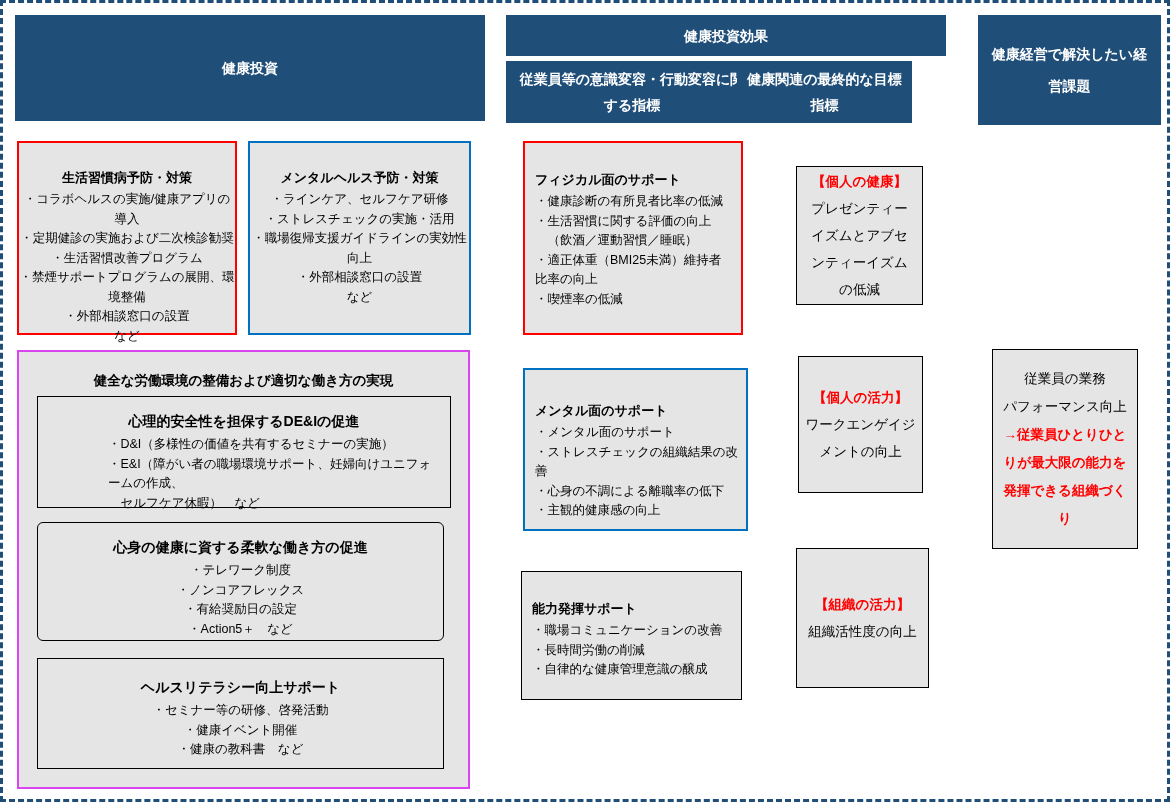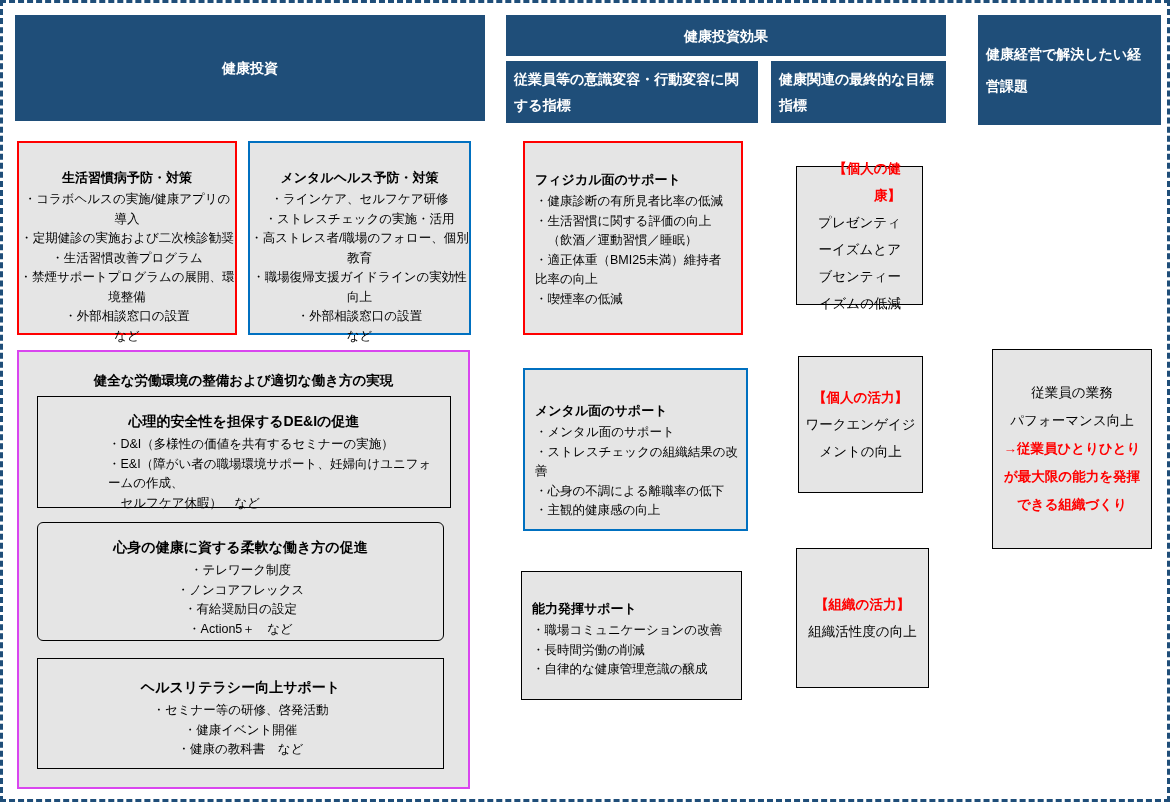--- a/index.html
+++ b/index.html
@@ -6,21 +6,21 @@
   html,body { background:#ffffff; }
   body { font-family:"Liberation Sans", sans-serif; }
   .page {
     position:relative; width:1170px; height:802px; background:#fff;
     border:3px dashed #1F4E79; overflow:hidden;
   }
   .abs { position:absolute; }
   .hdr {
     background:#1F4E79; color:#ffffff; font-weight:bold; font-size:14px;
     display:flex; align-items:center; justify-content:center;
-    line-height:26px; padding:0 8px;
+    text-align:center; line-height:26px; padding:0 8px;
   }
   .box { background:#e5e5e5; }
   .b-red   { border:2px solid #FF0000; }
   .b-blue  { border:2px solid #0070C0; }
   .b-blk2  { border:2px solid #d946ef; }
   .b-blk1  { border:1px solid #000000; }
   .title-c { font-weight:bold; font-size:13px; text-align:center; }
   .title-l { font-weight:bold; font-size:13px; text-align:left; }
   .bullets { font-size:12.5px; line-height:19.5px; color:#000; }
   .bullets.c { text-align:center; }
@@ -42,42 +42,41 @@
 <body>
 
 <div class="page">
 
   <div class="abs hdr" style="left:12px; top:12px; width:470px; height:106px;">健康投資</div>
 
   <div class="abs hdr" style="left:503px; top:12px; width:440px; height:41px;">健康投資効果</div>
 
   <div class="abs hdr" style="left:503px; top:58px; width:252px; height:62px;">従業員等の意識変容・行動変容に関する指標</div>
 
-  <div class="abs hdr" style="left:768px; top:58px; width:175px; height:62px;">健康関連の最終的な目標指標</div>
+  <div class="abs hdr" style="left:734px; top:58px; width:175px; height:62px;">健康関連の最終的な目標指標</div>
 
   <div class="abs hdr" style="left:975px; top:12px; width:183px; height:110px; line-height:32px;">健康経営で解決したい経営課題</div>
 
   <div class="abs box b-red" style="left:14px; top:138px; width:220px; height:194px; padding-top:26px;">
     <div class="title-c">生活習慣病予防・対策</div>
     <div class="bullets c" style="margin-top:3px;">
       <div>・コラボヘルスの実施/健康アプリの導入</div>
       <div>・定期健診の実施および二次検診勧奨</div>
       <div>・生活習慣改善プログラム</div>
       <div>・禁煙サポートプログラムの展開、環境整備</div>
       <div>・外部相談窓口の設置</div>
       <div>など</div>
     </div>
   </div>
 
   <div class="abs box b-blue" style="left:245px; top:138px; width:223px; height:194px; padding-top:26px;">
     <div class="title-c">メンタルヘルス予防・対策</div>
     <div class="bullets c" style="margin-top:3px;">
       <div>・ラインケア、セルフケア研修</div>
       <div>・ストレスチェックの実施・活用</div>
-      <div>・高ストレス者/職場のフォロー、個別教育</div>
       <div>・職場復帰支援ガイドラインの実効性向上</div>
       <div>・外部相談窓口の設置</div>
       <div>など</div>
     </div>
   </div>
 
   <div class="abs box b-blk2" style="left:14px; top:347px; width:453px; height:439px;">
     <div class="title-c pad-env-title" style="font-size:13.5px;">健全な労働環境の整備および適切な働き方の実現</div>
 
     <div class="abs box b-blk1" style="left:18px; top:44px; width:414px; height:112px; padding-top:16px;">
@@ -132,34 +131,34 @@
 
   <div class="abs box b-blk1" style="left:518px; top:568px; width:221px; height:129px; padding:28px 8px 0 10px;">
     <div class="title-l">能力発揮サポート</div>
     <div class="bullets l" style="margin-top:3px;">
       <div>・職場コミュニケーションの改善</div>
       <div>・長時間労働の削減</div>
       <div>・自律的な健康管理意識の醸成</div>
     </div>
   </div>
 
-  <div class="abs box b-blk1 goal" style="left:793px; top:163px; width:127px; height:139px; padding:0 21px;text-align:right;">
+  <div class="abs box b-blk1 goal" style="left:793px; top:163px; width:127px; height:139px; padding:0 14px;">
     <div class="tag">【個人の健康】</div>
     <div>プレゼンティーイズムとアブセンティーイズムの低減</div>
   </div>
 
   <div class="abs box b-blk1 goal" style="left:795px; top:353px; width:125px; height:137px; padding:0 4px;">
     <div class="tag">【個人の活力】</div>
     <div>ワークエンゲイジメントの向上</div>
   </div>
 
   <div class="abs box b-blk1 goal" style="left:793px; top:545px; width:133px; height:140px; padding:0 0;">
     <div class="tag">【組織の活力】</div>
     <div>組織活性度の向上</div>
   </div>
 
-  <div class="abs box b-blk1 issue" style="left:989px; top:346px; width:160px; height:200px; padding:0 6px;">
+  <div class="abs box b-blk1 issue" style="left:989px; top:346px; width:146px; height:200px; padding:0 6px;">
     <div>従業員の業務</div>
     <div>パフォーマンス向上</div>
     <div class="red">→従業員ひとりひとりが最大限の能力を発揮できる組織づくり</div>
   </div>
 
 </div>
 
 </body></html>

